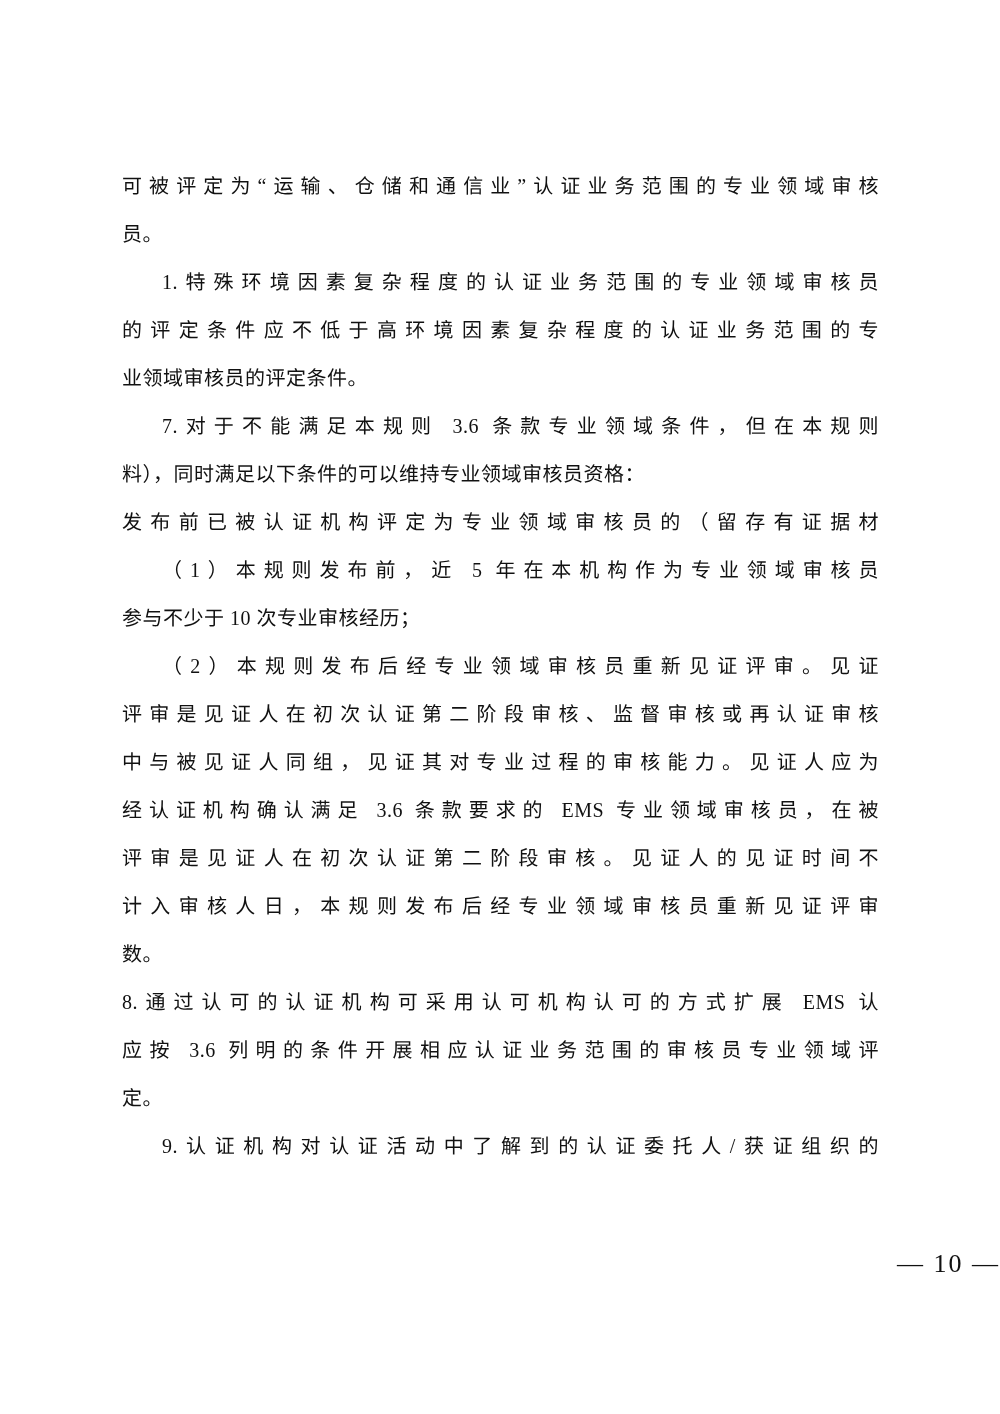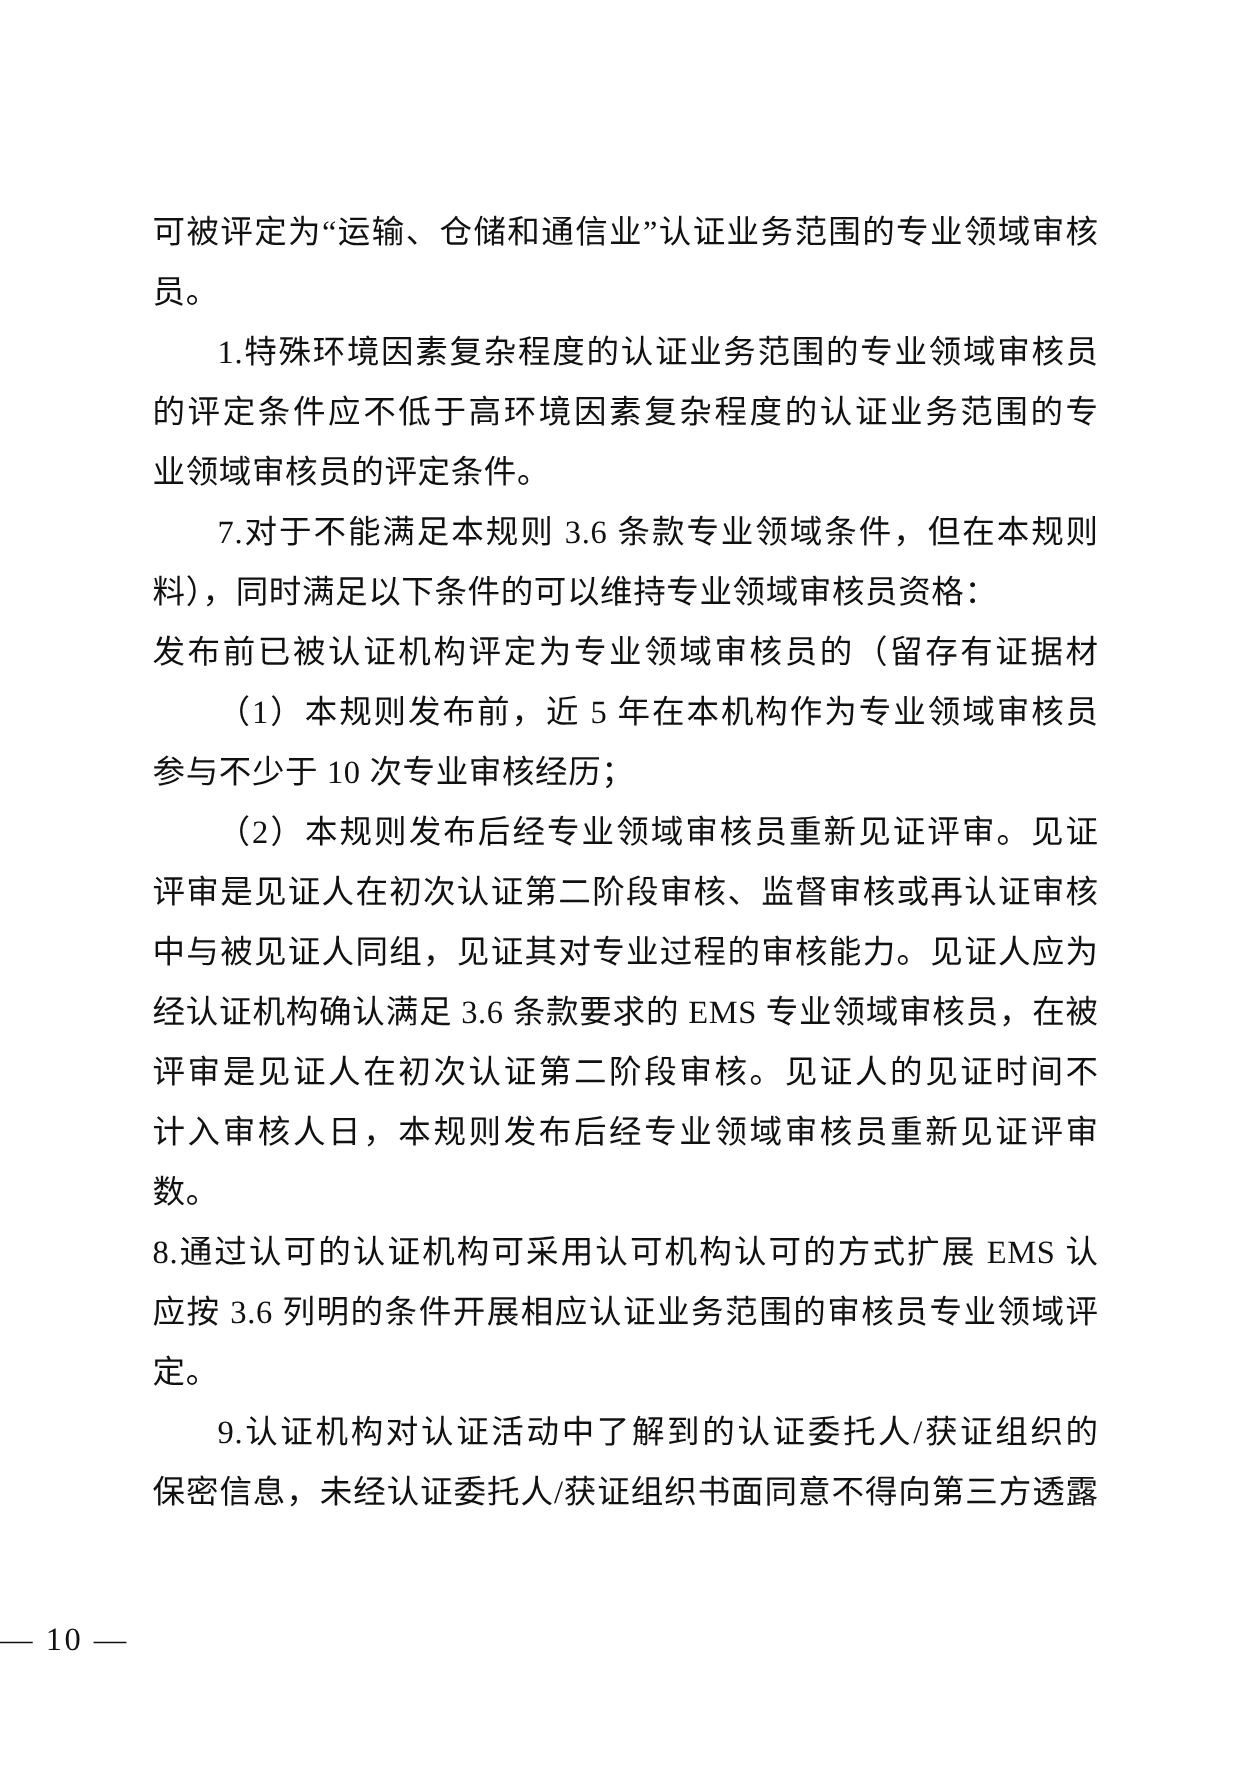--- a/index.html
+++ b/index.html
@@ -24,41 +24,41 @@
     position: absolute;
     left: 122px;
     top: 162px;
     width: 757px;
   }
   .paragraph {
     margin: 0;
     padding: 0;
   }
   .line {
-    font-size: 26px;
+    font-size: 20px;
     line-height: 48px;
     height: 48px;
     overflow: hidden;
     white-space: normal;
     text-align: justify;
     text-justify: inter-character;
     letter-spacing: 0.5px;
   }
   .line.full {
     text-align-last: justify;
   }
   .line.indent {
     text-indent: 2em;
   }
   .page-number {
     position: absolute;
-    top: 1292px;
+    top: 1244px;
     left: 0;
     width: 100%;
-    text-align: left;
+    text-align: right;
     font-size: 26px;
     line-height: 40px;
     letter-spacing: 2px;
   }
 </style>
 </head>
 <body>
 
 <div class="page">
   <div class="text-block" id="paragraphs">
@@ -89,17 +89,16 @@
         <div class="line full">计入审核人日，本规则发布后经专业领域审核员重新见证评审</div>
         <div class="line">数。</div>
       </div>
       <div class="paragraph">
         <div class="line full">8.通过认可的认证机构可采用认可机构认可的方式扩展 EMS 认</div>
         <div class="line full">应按 3.6 列明的条件开展相应认证业务范围的审核员专业领域评</div>
         <div class="line">定。</div>
       </div>
       <div class="paragraph">
         <div class="line full indent">9.认证机构对认证活动中了解到的认证委托人/获证组织的</div>
-        <div class="line full">保密信息，未经认证委托人/获证组织书面同意不得向第三方透露</div>
       </div>
     </div>
   <div class="page-number">— 10 —</div>
 </div>
 
 </body></html>

